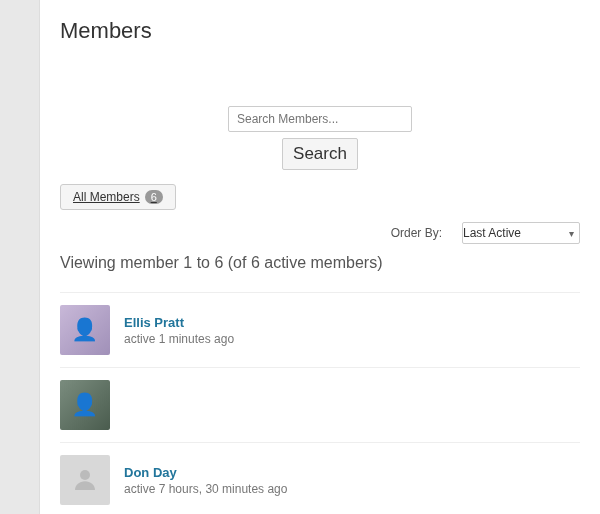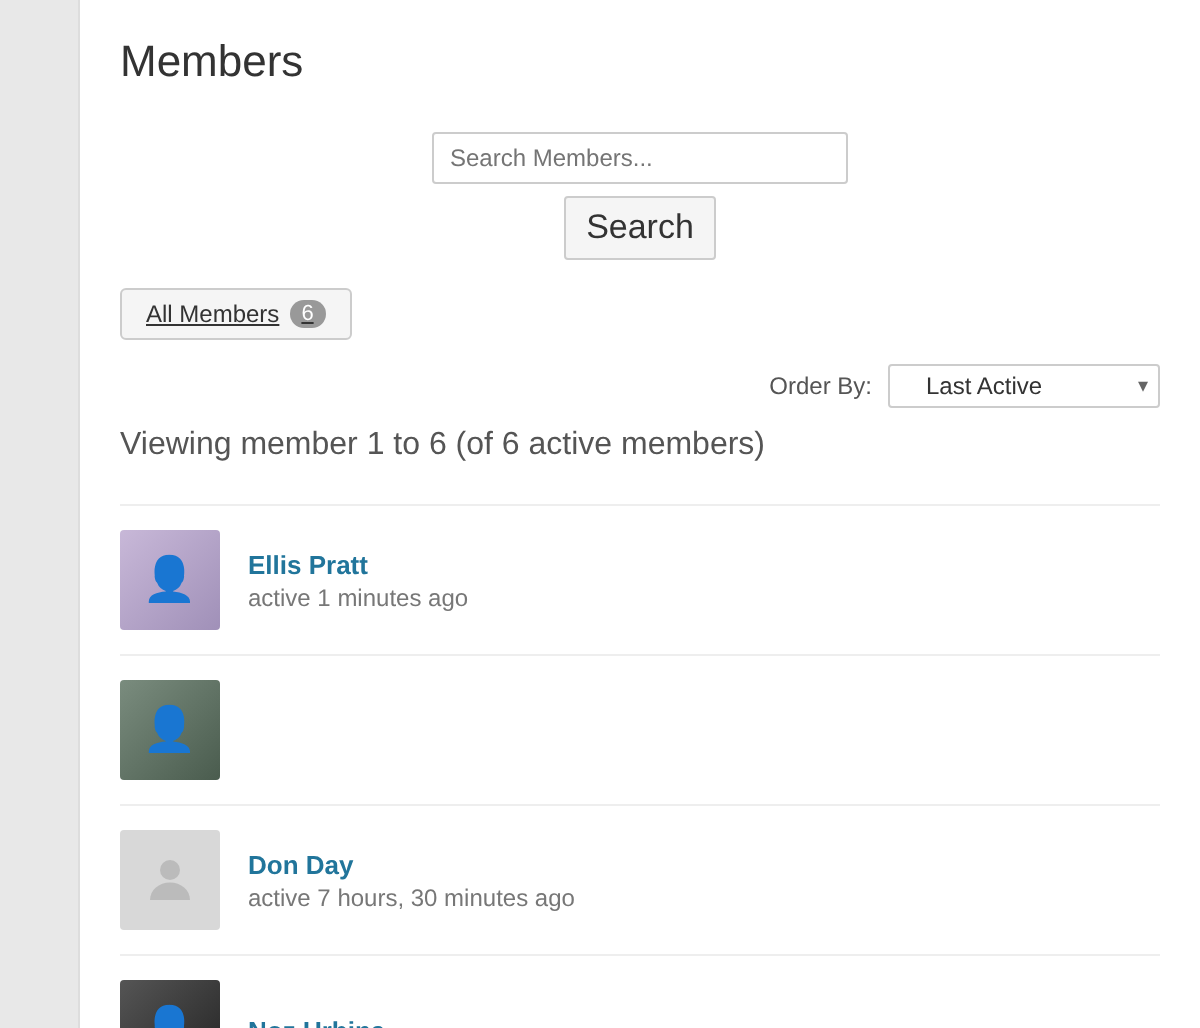--- a/index.html
+++ b/index.html
@@ -37,22 +37,23 @@
       margin-bottom: 14px;
       gap: 6px;
       flex-direction: column;
     }
     .search-input {
       padding: 5px 8px;
       border: 1px solid #ccc;
       border-radius: 2px;
       font-size: 12px;
       color: #999;
-      width: 208px;
+      width: 184px;
       outline: none;
+      margin-top: 40px;
     }
     .search-button {
       padding: 5px 10px;
       background: #f5f5f5;
       border: 1px solid #ccc;
       border-radius: 2px;
       font-size: 17px;
       cursor: pointer;
       color: #333;
     }
@@ -78,26 +79,26 @@
       color: #fff;
       border-radius: 10px;
       padding: 1px 6px;
       font-size: 11px;
     }
     .order-bar {
       display: flex;
       justify-content: flex-end;
       align-items: center;
       margin-bottom: 10px;
-      gap: 8px;
+      gap: 20px;
       font-size: 12px;
       color: #555;
     }
     .order-select {
-      padding: 3px 22px 3px 18px;
+      padding: 3px 22px 3px 0;
       border: 1px solid #ccc;
       background: #fff;
       border-radius: 2px;
       font-size: 12px;
       color: #333;
       appearance: none;
       cursor: pointer;
       min-width: 110px;
     }
     .order-select-wrapper {

